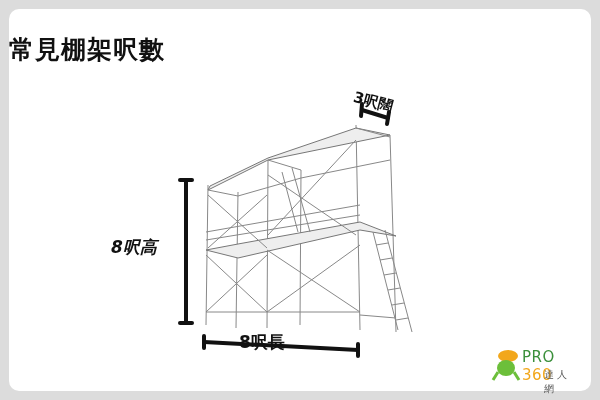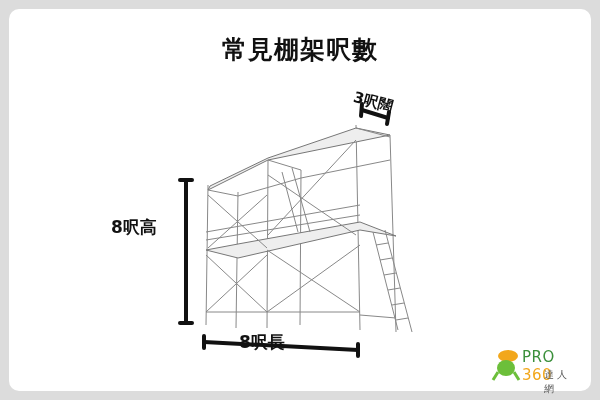--- a/index.html
+++ b/index.html
@@ -1,20 +1,20 @@
 <!DOCTYPE html>
 <html><head>
 <meta charset="utf-8">
 <style>
   html, body { margin:0; padding:0; }
   body { width:600px; height:400px; background:#dcdcdc; font-family:"DejaVu Sans", sans-serif; overflow:hidden; }
   .card { position:absolute; left:9px; top:9px; width:582px; height:382px; background:#ffffff; border-radius:10px; overflow:hidden; }
-  .title { position:absolute; left:0; width:582px; top:24px; text-align:center; font-size:25px; font-weight:bold; color:#111; letter-spacing:1px; }
+  .title { position:absolute; left:0; width:582px; top:24px; font-size:25px; font-weight:bold; color:#111; letter-spacing:1px; }
   .lbl { position:absolute; font-weight:bold; color:#111; font-size:17px; white-space:nowrap; }
-  .lbl-height { left:111px; top:216px; }
+  .lbl-height { left:111px; top:236px;font-style:italic; }
   .lbl-length { left:239px; top:331px; }
   .lbl-width { left:356px; top:88px; transform:rotate(15deg); transform-origin:left top; font-size:15px; }
   svg.scaffold { position:absolute; left:0; top:0; }
   .logo { position:absolute; left:490px; top:344px; width:92px; height:40px;text-decoration:underline; }
   .logo-pro { position:absolute; left:32px; top:4px; font-size:15px; color:#3a8f3a; letter-spacing:0.5px; }
   .logo-360 { color:#f2a71b; }
   .logo-sub { position:absolute; left:54px; top:24px; font-size:10px; color:#555; letter-spacing:3px; }
 </style>
 </head>
 <body>

